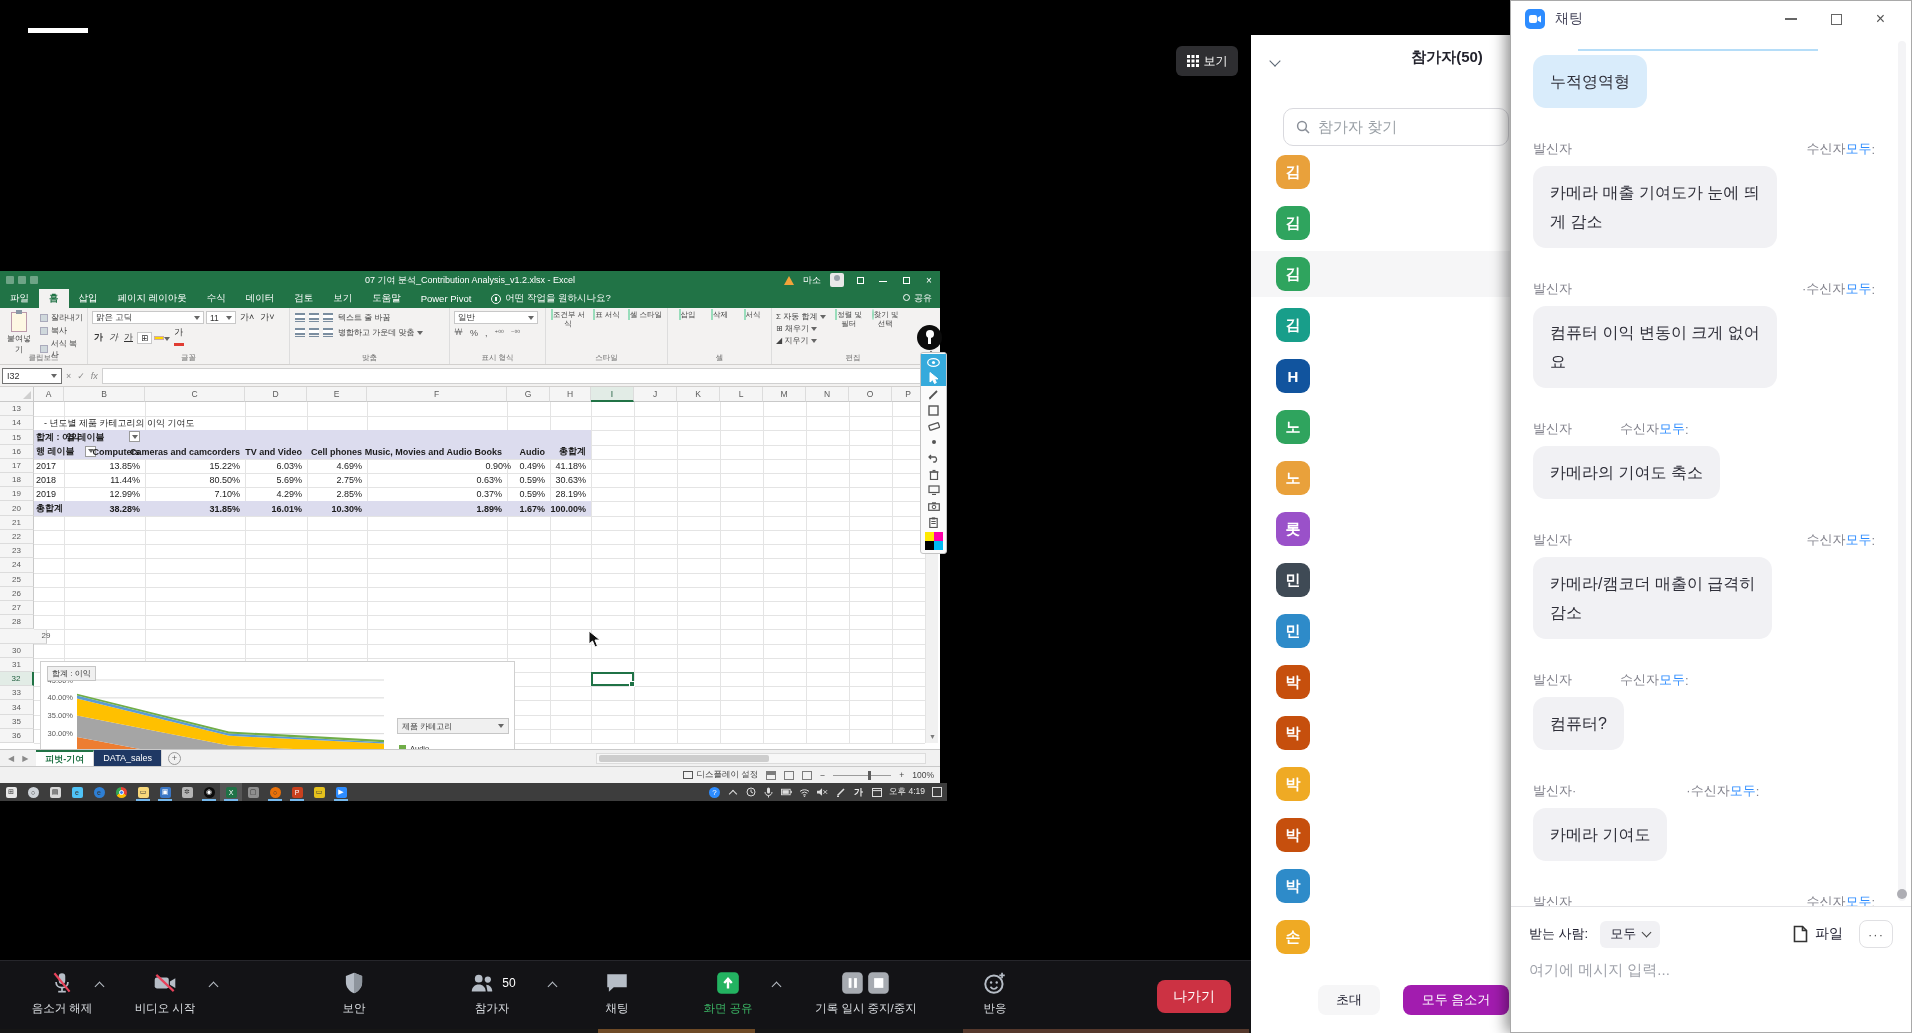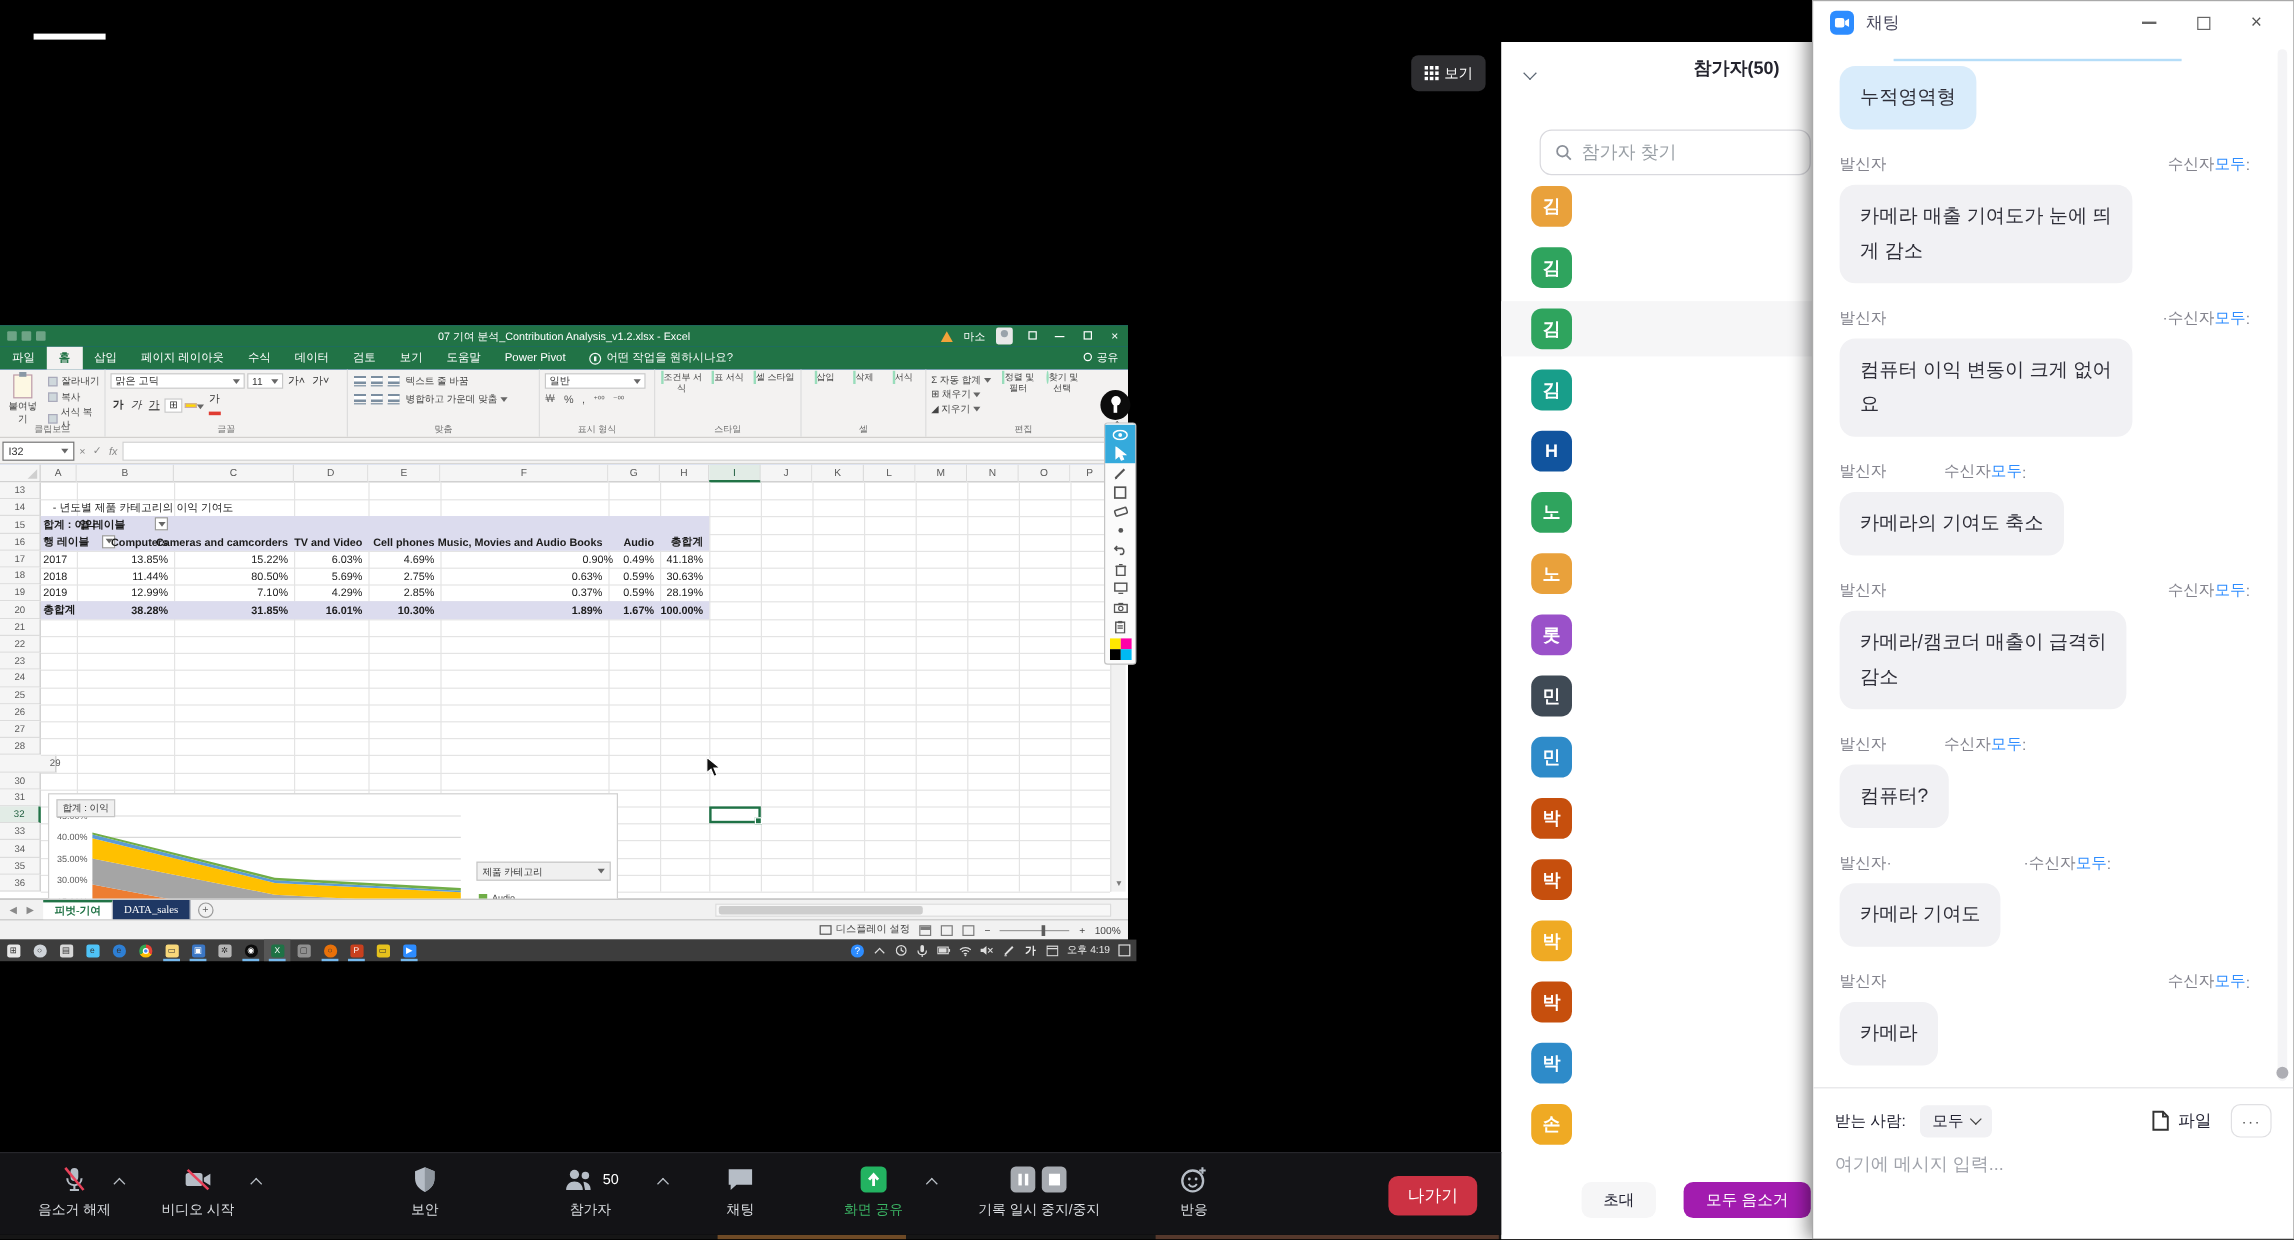--- a/index.html
+++ b/index.html
@@ -7,21 +7,21 @@
   .screen{position:relative;width:1912px;height:1033px;background:#000;overflow:hidden;
     font-family:"Liberation Sans","DejaVu Sans",sans-serif;-webkit-font-smoothing:antialiased;}
   .abs{position:absolute;}
 
   
   .white-dash{left:28px;top:28px;width:60px;height:5px;background:#fff;}
   .view-btn{left:1176px;top:46px;width:62px;height:30px;background:#2e2e31;border-radius:6px;
     color:#fff;font-size:12px;display:flex;align-items:center;justify-content:center;gap:5px;border:none;cursor:pointer;}
 
   
-  .excel{left:0;top:271px;width:940px;height:459px;background:#1d4ed8;font-size:9px;color:#222;}
+  .excel{left:0;top:271px;width:940px;height:459px;background:#d946ef;font-size:9px;color:#222;}
   .xl-title{position:absolute;left:0;top:0;width:100%;height:18px;background:#217346;color:#fff;
     display:flex;align-items:center;font-size:9px;}
   .qat{display:flex;gap:4px;margin-left:6px;}
   .qat span{width:8px;height:8px;background:rgba(255,255,255,.35);border-radius:1px;display:inline-block;}
   .xl-title-text{position:absolute;left:270px;top:3px;width:400px;text-align:center;white-space:nowrap;}
   .xl-title-right{position:absolute;right:4px;top:0;height:18px;display:flex;align-items:center;gap:9px;}
   .warn-tri{width:0;height:0;border-left:5px solid transparent;border-right:5px solid transparent;border-bottom:9px solid #F2A33A;display:inline-block;}
   .acct-avatar{width:14px;height:14px;background:#e8e8e8;border-radius:2px;display:inline-block;position:relative;}
   .acct-avatar:after{content:"";position:absolute;left:4px;top:2px;width:6px;height:6px;border-radius:50%;background:#9aa3ab;}
   .winbtn{color:#fff;font-size:10px;width:14px;text-align:center;}
@@ -89,21 +89,21 @@
 
   .chart{position:absolute;left:40px;top:274px;width:475px;height:208px;background:#fff;border:1px solid #d0d0d0;z-index:5;}
   .chart-btn{position:absolute;background:#f0f0f0;border:1px solid #c6c6c6;font-size:8px;color:#333;padding:1px 4px;display:flex;align-items:center;gap:4px;}
   .legend-title{position:absolute;left:356px;top:56px;width:112px;height:16px;background:#f0f0f0;border:1px solid #c6c6c6;
     font-size:8px;color:#333;display:flex;align-items:center;justify-content:space-between;padding:0 4px;}
   .legend-item{position:absolute;left:358px;height:12px;display:flex;align-items:center;gap:4px;font-size:7.5px;color:#333;white-space:nowrap;}
   .legend-sq{width:7px;height:7px;flex:none;}
 
   .xl-tabbar{position:absolute;left:0;top:478px;width:100%;height:17px;background:#f1f1f1;border-top:1px solid #c9c9c9;display:flex;align-items:stretch;z-index:8;font-size:9px;}
   .tab-arrows{display:flex;align-items:center;gap:8px;padding:0 8px;color:#8a8a8a;font-size:8px;}
-  .sheet-tab{display:flex;align-items:center;padding:0 9px;border-right:1px solid #d5d5d5;cursor:pointer;font-family:Liberation Serif, serif;}
+  .sheet-tab{display:flex;align-items:center;padding:0 9px;border-right:1px solid #d5d5d5;cursor:pointer;}
   .sheet-tab.active{background:#fff;color:#217346;font-weight:bold;border-top:2px solid #217346;}
   .sheet-tab.dark{background:#1f3864;color:#fff;}
   .addsheet{width:13px;height:13px;border:1px solid #9a9a9a;border-radius:50%;align-self:center;margin-left:6px;
     display:flex;align-items:center;justify-content:center;color:#666;font-size:9px;}
   .hscroll{margin-left:auto;align-self:center;width:330px;height:11px;background:#f7f7f7;border:1px solid #dcdcdc;position:relative;margin-right:14px;}
   .hthumb{position:absolute;left:2px;top:1px;width:170px;height:7px;background:#cdcdcd;border-radius:2px;}
 
   .xl-status{position:absolute;left:0;top:495px;width:100%;height:17px;background:#f1f1f1;border-top:1px solid #c9c9c9;display:flex;align-items:center;font-size:8.5px;color:#444;}
   .status-right{margin-left:auto;display:flex;align-items:center;gap:8px;padding-right:6px;}
   .viewico{width:10px;height:9px;border:1px solid #7c7c7c;display:inline-block;}
@@ -154,21 +154,21 @@
   .ch-zicon{width:20px;height:20px;background:#2d8cff;border-radius:5px;display:flex;align-items:center;justify-content:center;}
   .ch-title-text{font-size:14px;color:#45455a;}
   .ch-ctrls{margin-left:auto;display:flex;align-items:center;gap:34px;padding-right:12px;color:#666;}
   .ch-min{width:12px;height:2px;background:#666;display:inline-block;cursor:pointer;}
   .ch-max{width:11px;height:11px;border:1.5px solid #666;display:inline-block;cursor:pointer;}
   .ch-close{font-size:16px;color:#555;cursor:pointer;line-height:1;}
   .ch-msgs{position:absolute;left:0;top:36px;width:100%;height:869px;padding:0 36px 0 22px;overflow:hidden;}
   .ch-topline{height:2px;background:#b5ddf8;width:240px;margin:12px 0 0 45px;}
   .bubble{display:inline-block;background:#f1f1f4;border-radius:13px;padding:12px 17px;font-size:16px;line-height:29px;color:#2e2e38;white-space:pre-line;max-width:300px;}
   .bubble.own{background:#d9ecfb;margin-top:4px;}
-  .msg-head{margin-top:20px;height:18px;display:flex;align-items:center;font-size:13px;color:#83838d;}
+  .msg-head{margin-top:32px;height:18px;display:flex;align-items:center;font-size:13px;color:#83838d;}
   .msg-head .recv-grp{display:flex;align-items:center;}
   .recv-right{margin-left:auto;}
   .recv-mid{margin-left:48px;}
   .recv-mid2{margin-left:110px;}
   .everyone{color:#2d8cff;}
   .msg-body{margin-top:8px;}
   .ch-track{position:absolute;right:5px;top:40px;width:8px;height:860px;background:#f4f4f6;border-radius:4px;}
   .ch-dot{position:absolute;right:4px;top:888px;width:10px;height:10px;border-radius:50%;background:#aeaeb4;}
   .ch-footer{position:absolute;left:0;top:905px;width:100%;height:128px;border-top:1px solid #e4e4e7;padding:13px 18px;}
   .ch-toline{display:flex;align-items:center;font-size:13px;color:#232333;}

